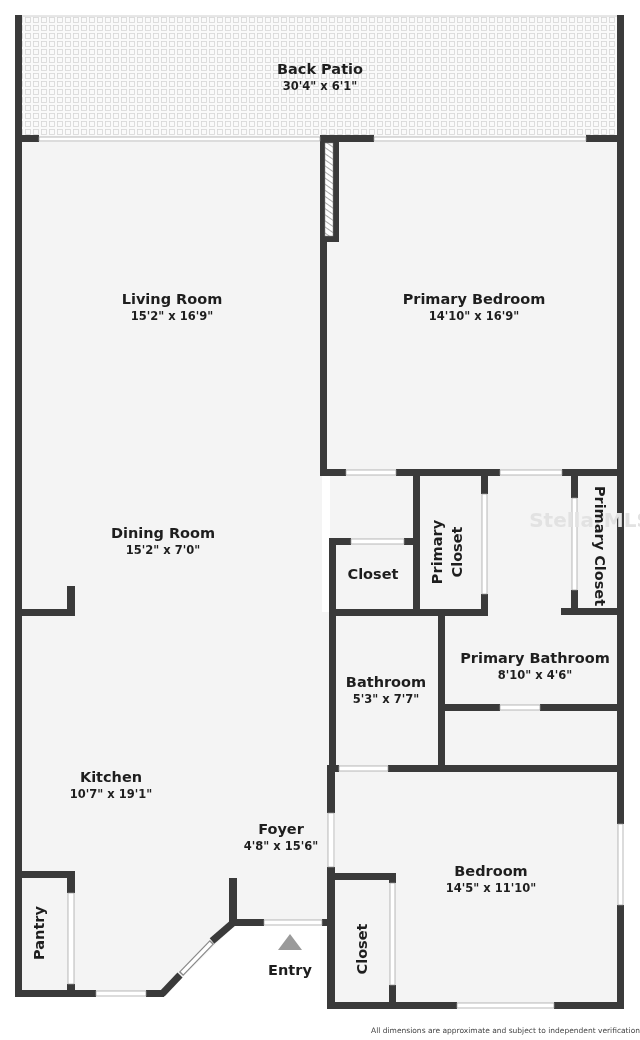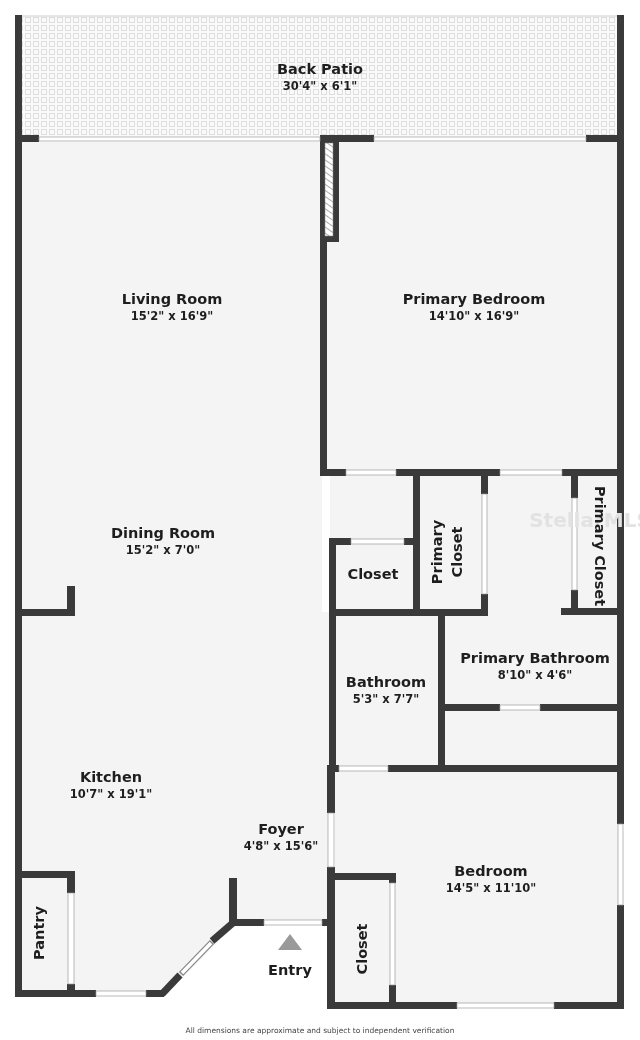--- a/index.html
+++ b/index.html
@@ -1,21 +1,21 @@
 <!DOCTYPE html>
 <html><head>
 <meta charset="utf-8">
 <style>
   html, body { margin: 0; padding: 0; background: #ffffff; }
   body { width: 640px; height: 1040px; position: relative; overflow: hidden; font-family: "DejaVu Sans", "Liberation Sans", sans-serif; }
   #plan { position: absolute; left: 0; top: 0; width: 640px; height: 1040px; }
   .room-name { font-weight: bold; font-size: 14.5px; fill: #1e1e1e; }
   .room-dim { font-weight: bold; font-size: 11.5px; fill: #1e1e1e; }
   .entry-label { font-weight: bold; font-size: 14.5px; fill: #1e1e1e; }
-  .footer { position: absolute; left: 0; width: 640px; top: 1026px; text-align: center; font-size: 7.5px; color: #444; font-family: "DejaVu Sans", sans-serif; }
+  .footer { position: absolute; left: 0; width: 640px; top: 1026px; text-align: right; font-size: 7.5px; color: #444; font-family: "DejaVu Sans", sans-serif; }
   .watermark { font-weight: bold; font-size: 20px; fill: #e2e2e2; }
 </style>
 </head>
 <body>
 
 <svg id="plan" viewBox="0 0 640 1040" xmlns="http://www.w3.org/2000/svg">
   <defs>
     <pattern id="patioGrid" width="8" height="8" patternUnits="userSpaceOnUse">
       <rect width="8" height="8" fill="#fafafa"></rect>
       <rect x="1.5" y="1.5" width="5" height="5" fill="none" stroke="#d6d6d6" stroke-width="0.8"></rect>

